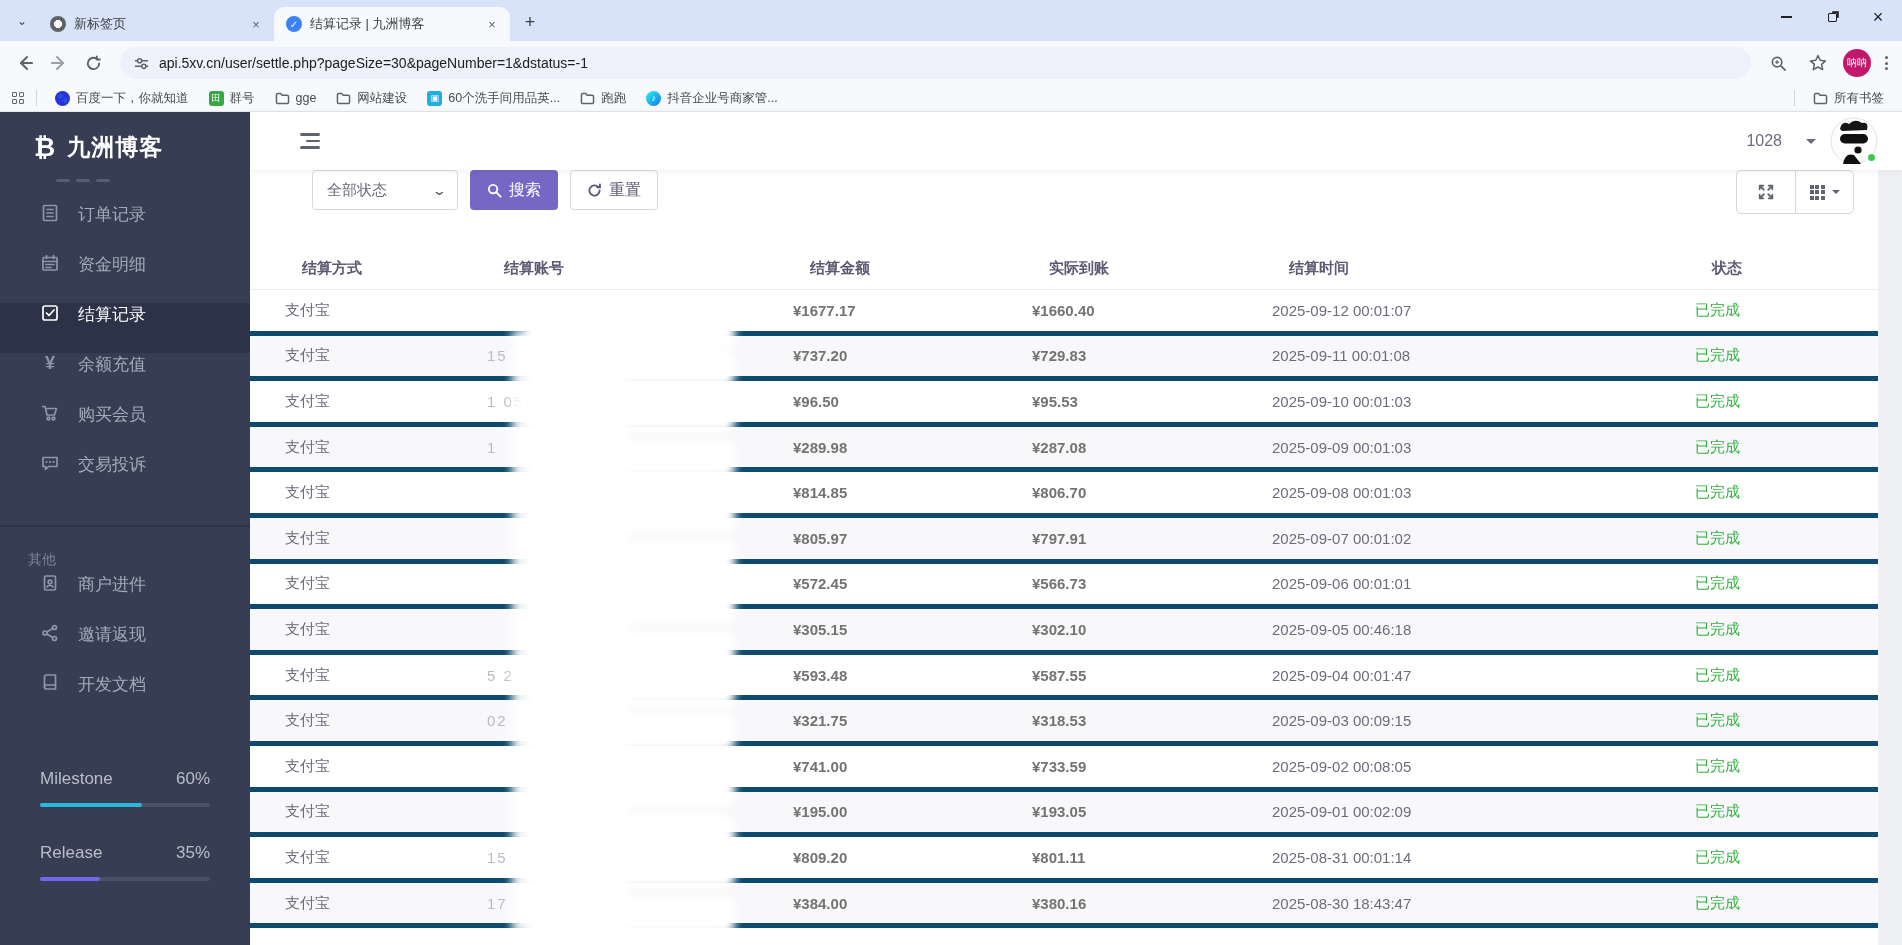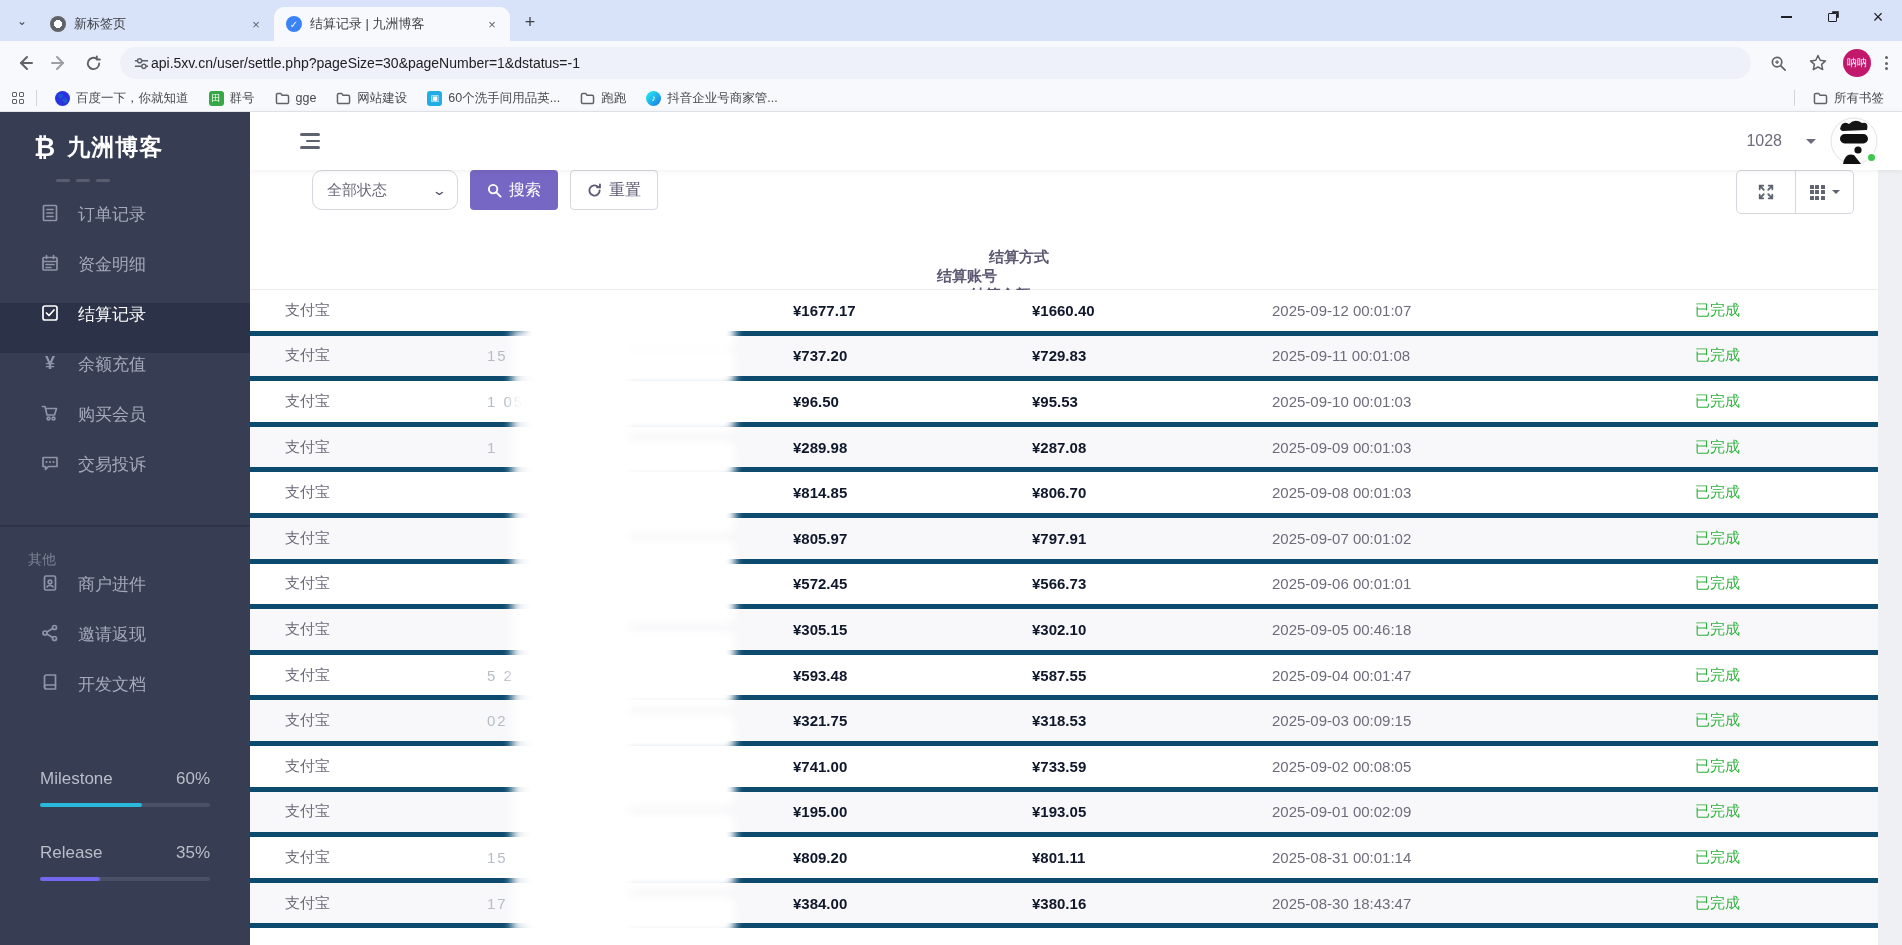--- a/index.html
+++ b/index.html
@@ -23,21 +23,21 @@
   .fav-app{background:#3b82f6;border-radius:4px;color:#fff;font-size:10px;display:flex;align-items:center;justify-content:center;}
   .newtab-btn{width:28px;height:28px;margin:0 0 5px 6px;display:flex;align-items:center;justify-content:center;font-size:18px;color:#3c4043;cursor:pointer;}
   .winctl{position:absolute;right:6px;top:0;height:34px;display:flex;align-items:center;gap:26px;padding-right:8px;}
   .wbtn{width:20px;height:20px;display:flex;align-items:center;justify-content:center;color:#202124;cursor:pointer;}
   .wbtn .bar{width:11px;height:1.5px;background:#202124;}
   .wbtn .restore{width:9px;height:9px;border:1.2px solid #202124;border-radius:1px;box-shadow:3px -3px 0 -1.2px #202124;}
   .wbtn.close{font-size:18px;line-height:1;}
 
   .toolbar{height:44px;background:#f8f9fd;display:flex;align-items:center;padding:0 10px;gap:4px;}
   .nav-ic{width:30px;height:30px;border-radius:50%;display:flex;align-items:center;justify-content:center;color:#5f6368;cursor:pointer;flex:0 0 auto;}
-  .omnibox{flex:1;height:32px;margin:0 8px;background:#eef1f9;border-radius:16px;display:flex;align-items:center;padding:0 14px;gap:2px;}
+  .omnibox{flex:1;height:32px;margin:0 8px;background:#eef1f9;border-radius:16px;display:flex;align-items:center;padding:0 14px;gap:10px;}
   .omni-url{font-size:14px;color:#202124;white-space:nowrap;overflow:hidden;}
   .tb-right{display:flex;align-items:center;gap:10px;flex:0 0 auto;}
   .mini-avatar{width:28px;height:28px;border-radius:50%;background:#c2186b;color:#fff;font-size:10px;display:flex;align-items:center;justify-content:center;cursor:pointer;}
   .dots{display:flex;flex-direction:column;gap:2.5px;padding:4px;cursor:pointer;}
   .dots i{width:3px;height:3px;border-radius:50%;background:#5f6368;}
 
   .bookmarks{height:27px;background:#f8f9fd;border-bottom:1px solid #e2e5ea;display:flex;align-items:center;padding:0 10px;font-size:12.5px;color:#474a4d;gap:4px;}
   .bm{display:flex;align-items:center;gap:6px;padding:2px 8px;border-radius:6px;cursor:pointer;white-space:nowrap;}
   .bm-ic{width:15px;height:15px;border-radius:3px;flex:0 0 15px;display:flex;align-items:center;justify-content:center;font-size:9px;color:#fff;}
   .apps-grid{display:grid;grid-template-columns:5px 5px;grid-gap:2px;padding:2px;cursor:pointer;}
@@ -74,45 +74,45 @@
   .burger i{display:block;height:2.5px;background:#5e6370;border-radius:2px;}
   .burger i:nth-child(1){width:20px;}.burger i:nth-child(2){width:14px;margin-left:6px;}.burger i:nth-child(3){width:20px;}
   .hdr-right{margin-left:auto;display:flex;align-items:center;gap:14px;}
   .balance{display:flex;align-items:center;gap:24px;color:#6e6b7b;font-size:16px;cursor:pointer;}
   .caret{width:0;height:0;border-left:5px solid transparent;border-right:5px solid transparent;border-top:5px solid #6e6b7b;}
   .avatar-wrap{position:relative;width:48px;height:48px;cursor:pointer;}
   .status-dot{position:absolute;right:1px;bottom:2px;width:11px;height:11px;border-radius:50%;background:#3ec94e;border:2px solid #fff;}
 
   .content{background:#fff;margin-right:24px;flex:1;position:relative;overflow:hidden;}
   .filter-row{display:flex;align-items:flex-start;gap:12px;padding:4px 24px 10px 62px;margin-top:-4px;}
-  .sel{width:146px;height:40px;border:1px solid #d8d6de;border-radius:10px;display:flex;align-items:center;justify-content:space-between;padding:0 12px 0 14px;color:#6e6b7b;font-size:15px;cursor:pointer;background:#fff;}
+  .sel{width:146px;height:40px;border:1px solid #d8d6de;border-radius:4px;display:flex;align-items:center;justify-content:space-between;padding:0 12px 0 14px;color:#6e6b7b;font-size:15px;cursor:pointer;background:#fff;}
   .sel-caret{color:#4b4b5a;font-size:13px;transform:scaleX(1.4);}
   .btn{height:40px;border-radius:4px;display:flex;align-items:center;gap:7px;padding:0 16px;font-size:16px;cursor:pointer;border:1px solid transparent;}
   .btn-search{background:var(--accent);color:#fff;}
   .btn-reset{background:#fff;border-color:#d8d6de;color:#5e5873;font-family:Liberation Serif, serif;}
   .btn svg{width:15px;height:15px;fill:none;stroke-width:2;stroke-linecap:round;}
   .tools{margin-left:auto;display:flex;border:1px solid #d8d6de;border-radius:5px;overflow:hidden;background:#fff;}
   .tool-btn{width:58px;height:42px;display:flex;align-items:center;justify-content:center;gap:4px;cursor:pointer;}
   .tool-btn + .tool-btn{border-left:1px solid #d8d6de;}
   .tool-btn svg{stroke:#5e6470;fill:none;stroke-width:2;stroke-linecap:round;}
   .grid9{display:grid;grid-template-columns:repeat(3,4px);grid-gap:1.5px;}
   .grid9 i{width:4px;height:4px;background:#5e6470;border-radius:.5px;}
   .mini-caret{width:0;height:0;border-left:4px solid transparent;border-right:4px solid transparent;border-top:4px solid #5e6470;margin-left:3px;}
 
-  .thead{display:flex;align-items:center;height:42px;margin-top:24px;padding-left:52px;font-size:15px;font-weight:bold;color:#5e5873;border-bottom:1px solid #ececf0;flex-direction:column;}
+  .thead{display:flex;align-items:center;height:42px;margin-top:24px;padding-left:52px;font-size:15px;font-weight:bold;color:#5e5873;border-bottom:1px solid #ececf0;}
   .c-method{width:202px;}
   .c-account{width:306px;position:relative;}
   .c-amount{width:239px;}
   .c-received{width:240px;}
   .c-time{width:412px;}
   .c-status{flex:1;margin-left:11px;}
   .rows{position:relative;}
   .trow{display:flex;align-items:center;height:45.6px;padding-left:35px;font-size:15px;color:#6e6b7b;border-bottom:5px solid #0c4a6e;background:#fff;}
   .trow:nth-child(odd){background:#f8f8fa;}
-  .trow .c-amount,.trow .c-received{font-weight:bold;color:#0f172a;}
+  .trow .c-amount,.trow .c-received{font-weight:bold;color:#737373;}
   .trow .c-status{color:var(--green);}
   .frag{color:#b6bcc5;letter-spacing:2px;}
   .mask{position:absolute;left:38px;top:2px;width:210px;height:38px;background:#fff;filter:blur(4px);border-radius:10px;z-index:2;}
   .smudge{position:absolute;left:262px;top:40px;bottom:-6px;width:118px;background:rgba(255,255,255,.93);filter:blur(5px);z-index:3;pointer-events:none;}
 </style>
 </head>
 <body>
 
 <div class="tabstrip">
   <div class="ts-chevron">⌄</div>

